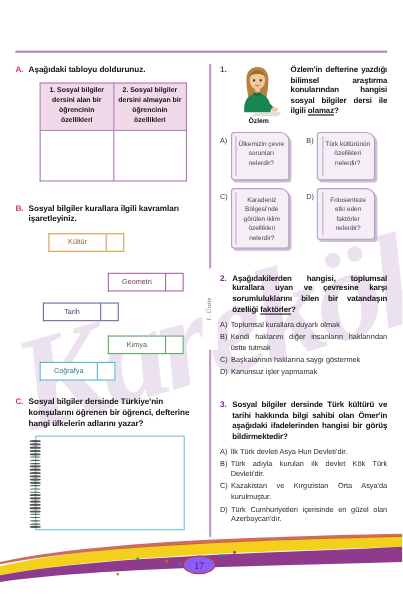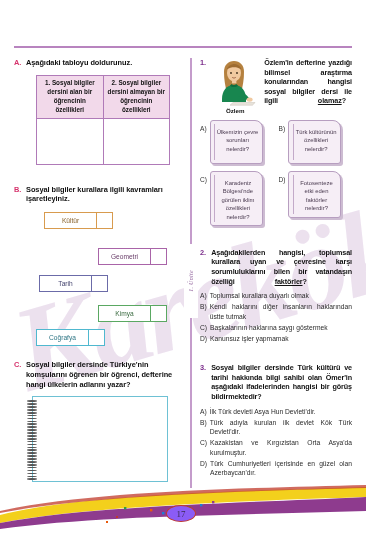--- a/index.html
+++ b/index.html
@@ -208,21 +208,21 @@
     flex: 0 0 auto;
   }
   .q-stem {
     font-weight: bold;
     font-size: 7.2px;
     line-height: 1.33;
     color: #111;
     text-align: justify;
     letter-spacing: -.1px;
   }
-  .q-stem .u { text-decoration: underline; margin-left: 38px; }
+  .q-stem .u { text-decoration: underline; }
 
   
   #q1 .q1-row { display: flex; gap: 6px; align-items: flex-start; }
   #q1 .figure {
     width: 46px;
     flex: 0 0 auto;
     text-align: center;
   }
   #q1 .figure svg { display: block; margin: 0 auto; }
   #q1 .fig-caption {

